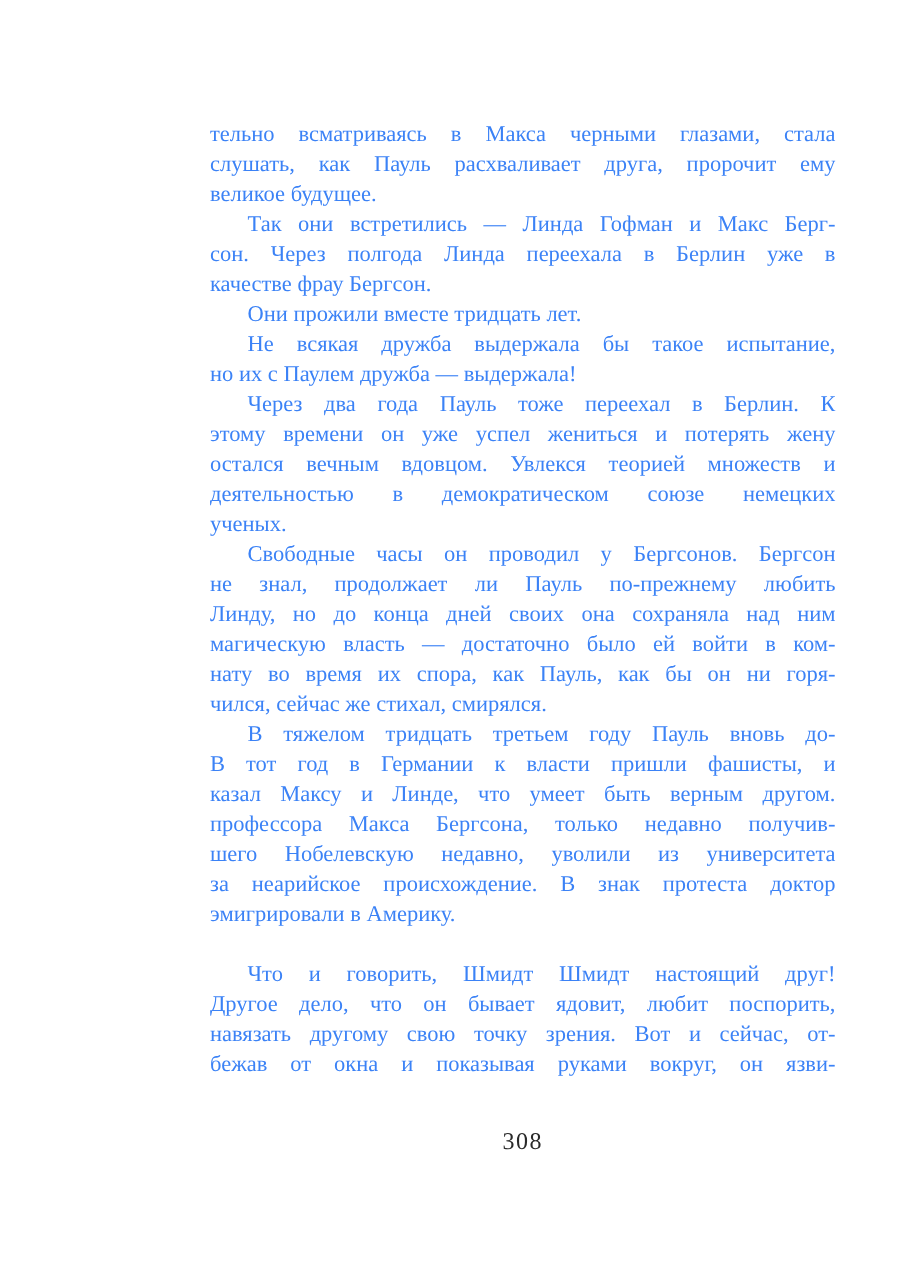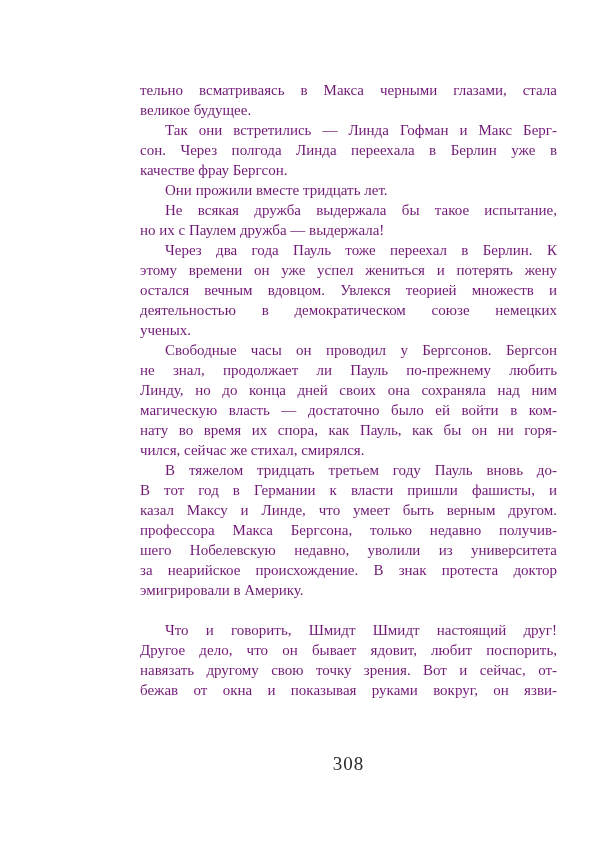--- a/index.html
+++ b/index.html
@@ -34,33 +34,34 @@
   }
   .line.last { text-align-last: left; }
   .para.continues .line.last { text-align-last: justify; }
   .para.indent .line.first { text-indent: 25px; }
   .page-number {
     position: absolute;
     left: 140px;
     top: 753px;
     width: 417px;
     text-align: center;
-    font-size: 19px;
+    font-size: 16px;
     color: #2a2a2a;
     letter-spacing: 1px;
     font-family: Liberation Serif, serif;
   }
 </style>
 </head>
 <body style="background: rgb(255, 255, 255);">
 
 <div class="book-page">
-  <div class="text-block" id="text-block" style="color: #701a75;">
+  <div class="text-block" id="text-block" style="color: #3b82f6;">
       <div class="para">
         <div class="line first">тельно всматриваясь в Макса черными глазами, стала</div>
+        <div class="line">слушать, как Пауль расхваливает друга, пророчит ему</div>
         <div class="line last">великое будущее.</div>
       </div>
       <div class="para indent">
         <div class="line first">Так они встретились — Линда Гофман и Макс Берг-</div>
         <div class="line">сон. Через полгода Линда переехала в Берлин уже в</div>
         <div class="line last">качестве фрау Бергсон.</div>
       </div>
       <div class="para indent">
         <div class="line first last">Они прожили вместе тридцать лет.</div>
       </div>

